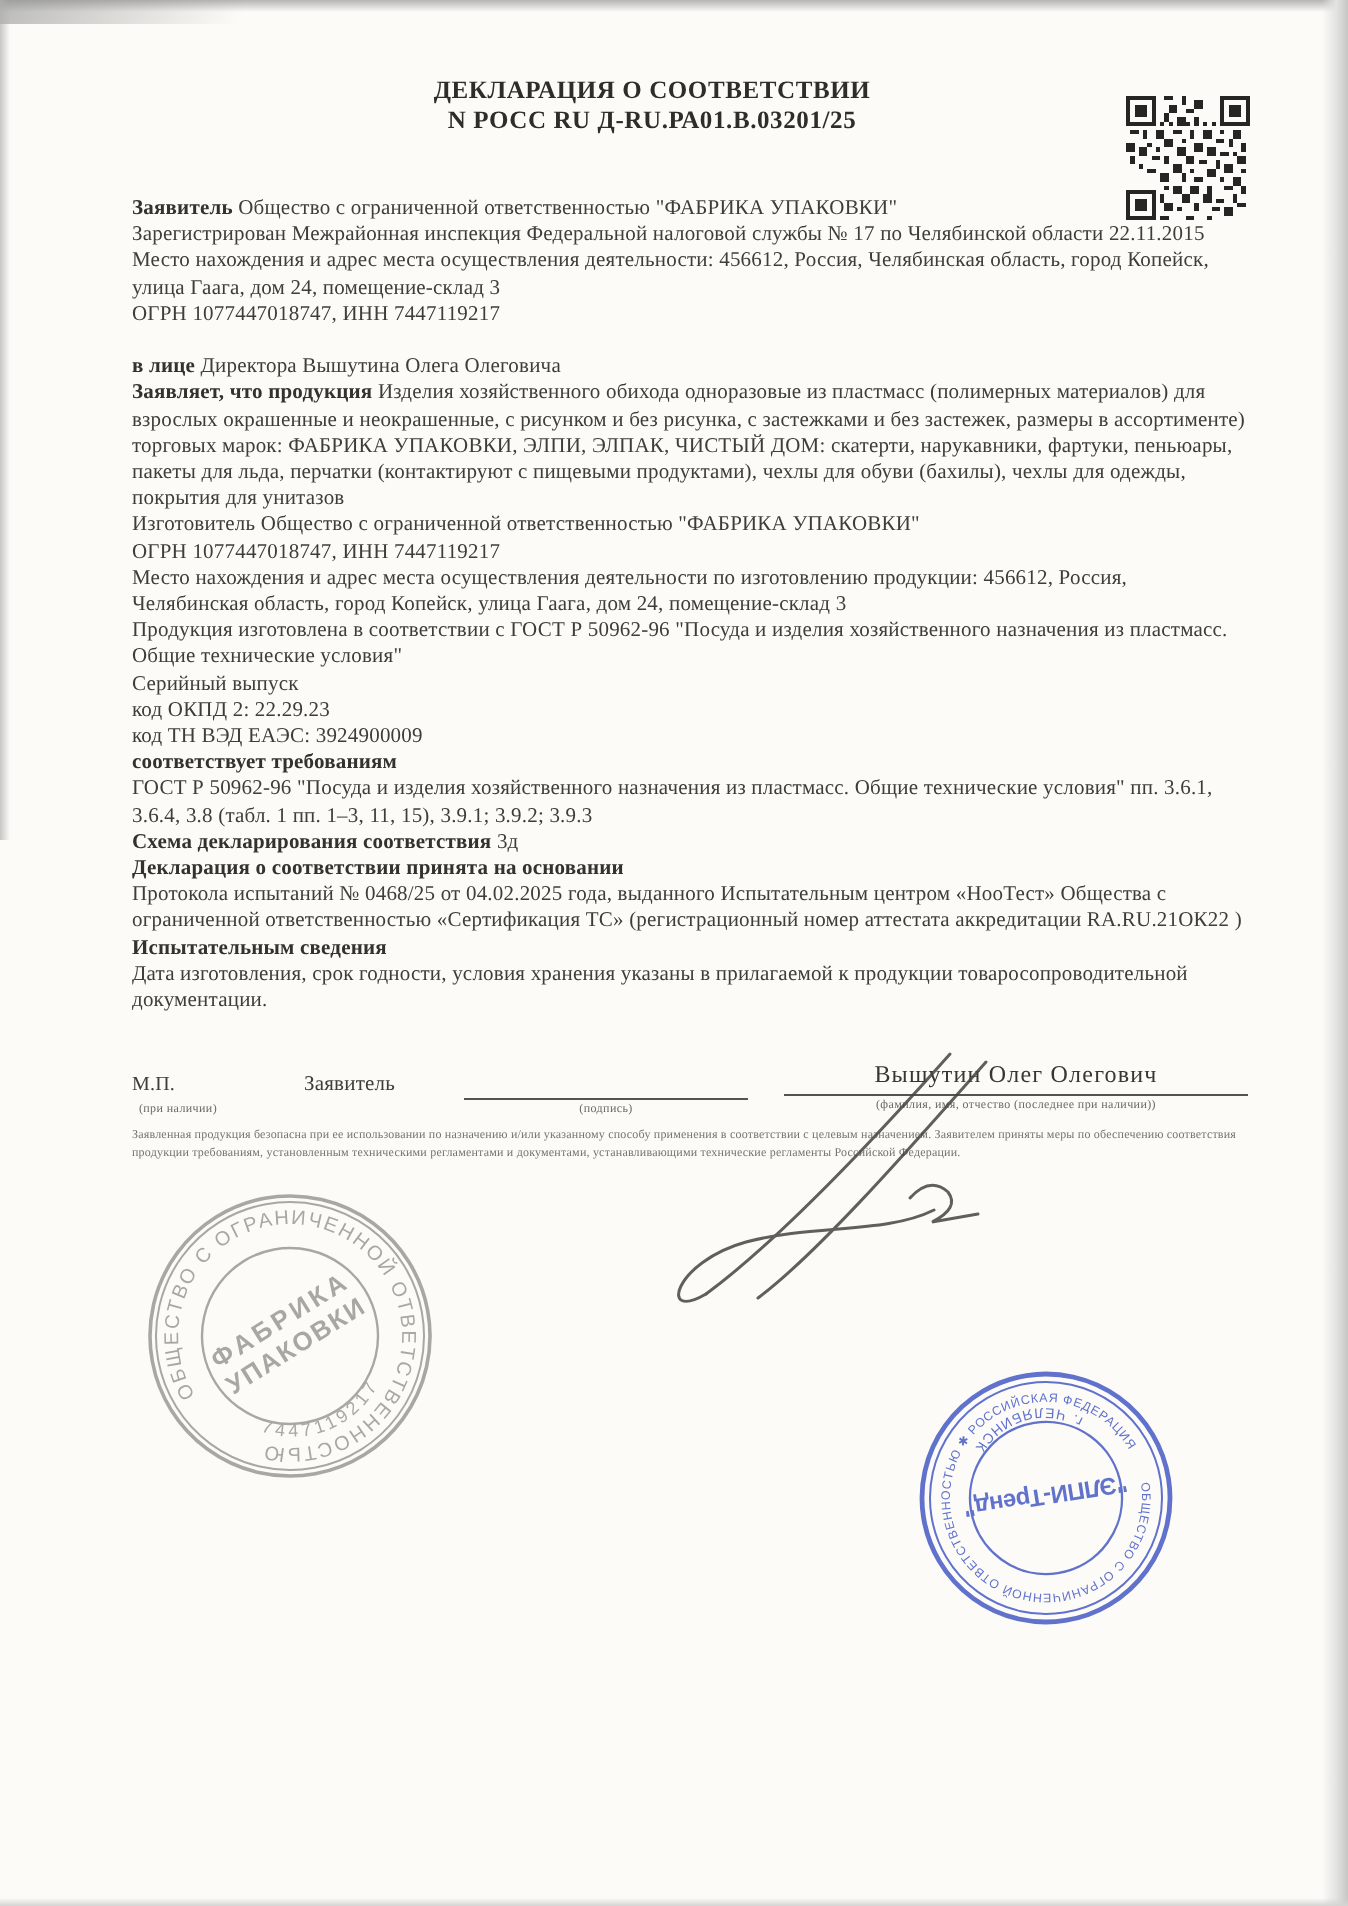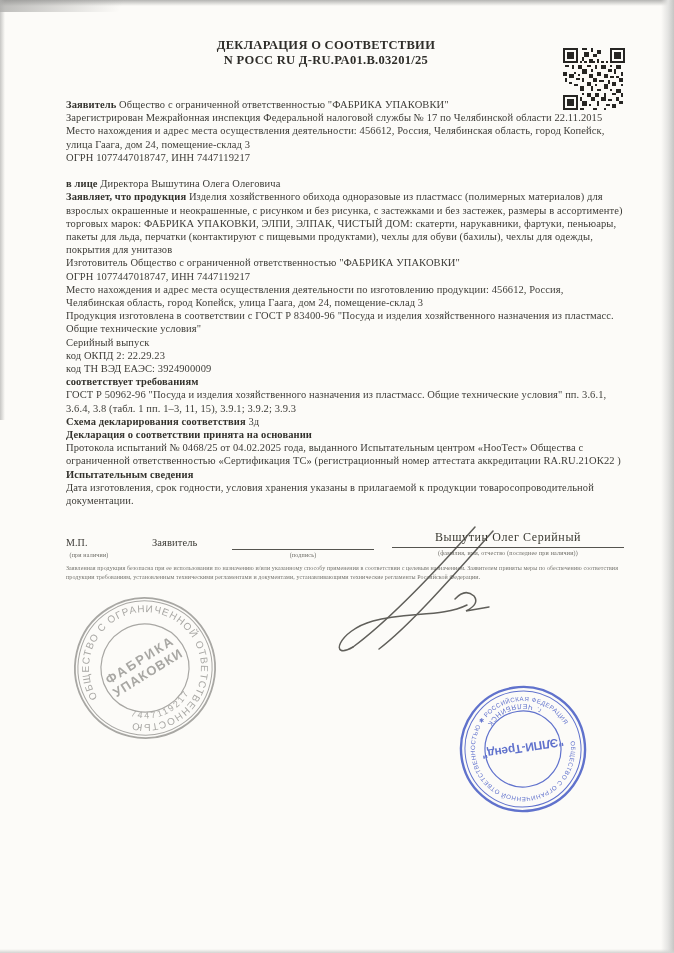--- a/index.html
+++ b/index.html
@@ -165,21 +165,21 @@
       <span>Директора Вышутина Олега Олеговича</span>
     </p>
 
     <p class="para gap4">
       <span class="b">Заявляет, что продукция</span>
       <span>Изделия хозяйственного обихода одноразовые из пластмасс (полимерных материалов) для взрослых окрашенные и неокрашенные, с рисунком и без рисунка, с застежками и без застежек, размеры в ассортименте) торговых марок: ФАБРИКА УПАКОВКИ, ЭЛПИ, ЭЛПАК, ЧИСТЫЙ ДОМ: скатерти, нарукавники, фартуки, пеньюары, пакеты для льда, перчатки (контактируют с пищевыми продуктами), чехлы для обуви (бахилы), чехлы для одежды, покрытия для унитазов</span><br>
       <span>Изготовитель</span>
       <span>Общество с ограниченной ответственностью "ФАБРИКА УПАКОВКИ"</span><br>
       <span>ОГРН 1077447018747, ИНН 7447119217</span><br>
       <span>Место нахождения и адрес места осуществления деятельности по изготовлению продукции: 456612, Россия, Челябинская область, город Копейск, улица Гаага, дом 24, помещение-склад 3</span><br>
-      <span>Продукция изготовлена в соответствии с ГОСТ Р 83400-96 "Посуда и изделия хозяйственного назначения из пластмасс. Общие технические условия"</span>
+      <span>Продукция изготовлена в соответствии с ГОСТ Р 50962-96 "Посуда и изделия хозяйственного назначения из пластмасс. Общие технические условия"</span>
     </p>
 
     <p class="para gap6">
       <span>Серийный выпуск</span><br>
       <span>код ОКПД 2: 22.29.23</span><br>
       <span>код ТН ВЭД ЕАЭС: 3924900009</span>
     </p>
 
     <p class="para gap6">
       <span class="b">соответствует требованиям</span><br>
@@ -203,21 +203,21 @@
       <div class="mp">
         <span>М.П.</span>
         <span class="cap">(при наличии)</span>
       </div>
       <div class="sig-applicant">Заявитель</div>
       <div class="sig-line1">
         <div class="rule"></div>
         <div class="cap">(подпись)</div>
       </div>
       <div class="sig-line2">
-        <div class="name">Вышутин Олег Серийный</div>
+        <div class="name">Вышутин Олег Олегович</div>
         <div class="rule"></div>
         <div class="cap">(фамилия, имя, отчество (последнее при наличии))</div>
       </div>
     </div>
 
     <p class="footnote">Заявленная продукция безопасна при ее использовании по назначению и/или указанному способу применения в соответствии с целевым назначением. Заявителем приняты меры по обеспечению соответствия продукции требованиям, установленным техническими регламентами и документами, устанавливающими технические регламенты Российской Федерации.</p>
   </div>
 
   <svg class="stamp stamp-black" width="200" height="200" viewBox="0 0 200 200" aria-hidden="true">
     <defs>

